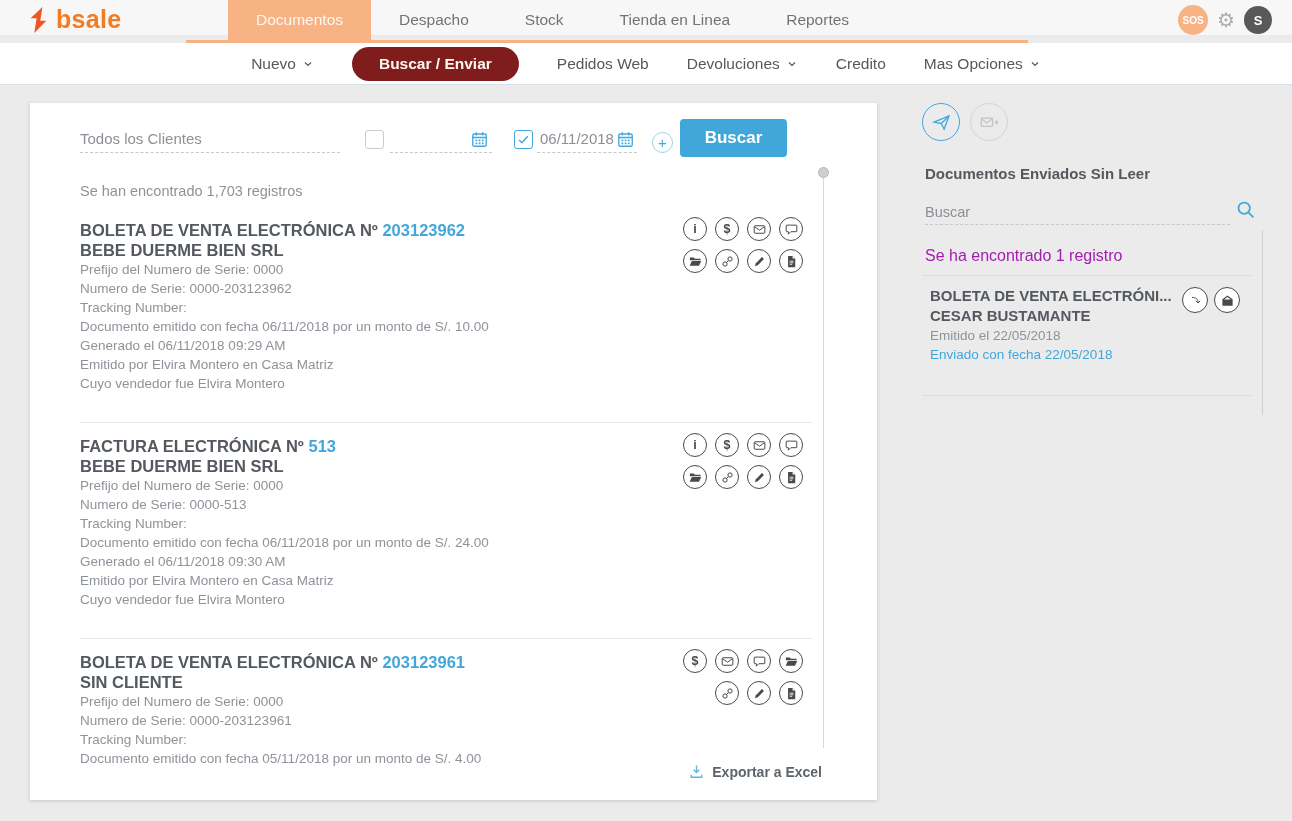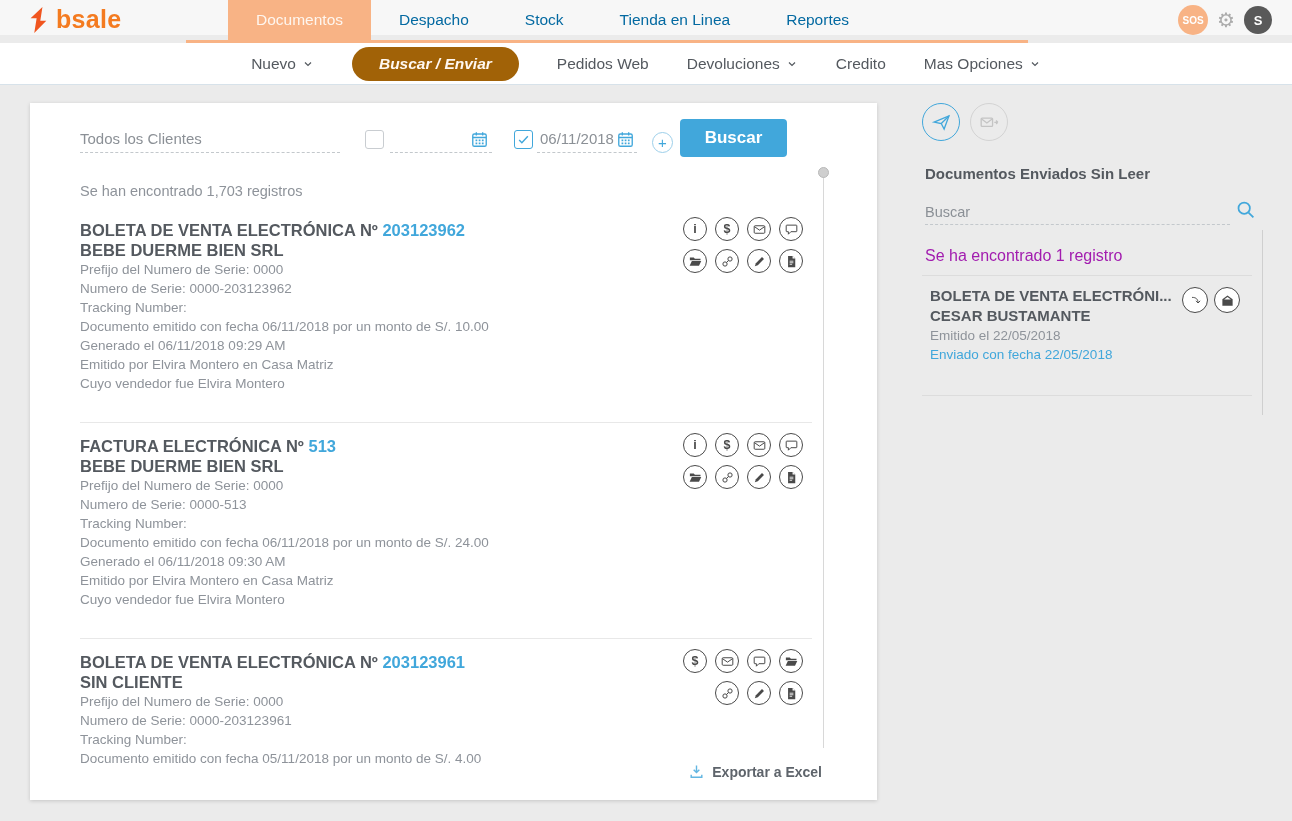--- a/index.html
+++ b/index.html
@@ -5,36 +5,36 @@
   * { margin:0; padding:0; box-sizing:border-box; }
   html,body { width:1292px; height:821px; overflow:hidden; background:#EBEBEB;
               font-family:"Liberation Sans", sans-serif; }
 
   
   .topbar { position:absolute; left:0; top:0; width:1292px; height:35px; background:#F7F7F7; }
   .logo { position:absolute; left:26px; top:5px; display:flex; align-items:center; gap:4px; }
   .logo svg { width:26px; height:28px; }
   .logo .word { font-size:25px; font-weight:700; color:#F47B20; letter-spacing:.3px; }
   .mainnav { position:absolute; left:228px; top:0; height:40px; display:flex; }
-  .mainnav .nav-item { padding:0 28px; line-height:40px; font-size:15.5px; color:#0369a1; cursor:pointer; }
+  .mainnav .nav-item { padding:0 28px; line-height:40px; font-size:15.5px; color:#737373; cursor:pointer; }
   .mainnav .nav-item.active { background:#F8B385; color:#FEF6EF; }
   .orange-line { position:absolute; left:186px; top:40px; width:842px; height:3px; background:#F8B385; }
   .top-right { position:absolute; right:20px; top:0; height:40px; display:flex; align-items:center; gap:9px; }
   .sos { width:30px; height:30px; border-radius:50%; background:#F8B385; color:#fff;
          font-size:10px; font-weight:700; display:flex; align-items:center; justify-content:center; }
   .gear { font-size:20px; color:#ACACAC; line-height:1; cursor:pointer; }
   .avatar { width:28px; height:28px; border-radius:50%; background:#595959; color:#fff;
             font-size:13px; font-weight:700; display:flex; align-items:center; justify-content:center; }
 
   
   .subnav { position:absolute; left:0; top:43px; width:1292px; height:42px; background:#FFFFFF;
             border-bottom:1px solid #D7E2EA; display:flex; align-items:center; justify-content:center; gap:38px; }
   .sub-item { font-size:15.5px; color:#54595F; font-weight:500; display:flex; align-items:center; gap:6px; cursor:pointer; }
   .sub-item .chev { width:12px; height:12px; color:#54595F; }
-  .sub-item.pill { background:#a16207; color:#FFF8F1; font-weight:600; padding:8px 27px; border-radius:19px;font-style:italic; }
+  .sub-item.pill { background:#7f1d1d; color:#FFF8F1; font-weight:600; padding:8px 27px; border-radius:19px; }
 
   
   .card { position:absolute; left:30px; top:103px; width:847px; height:697px; background:#fff;
           box-shadow:0 1px 4px rgba(0,0,0,.16); }
   .dashed-field { border-bottom:1px dashed #C3C8CC; color:#8B9096; font-size:15px; height:27px; line-height:25px; }
   .client-field { position:absolute; left:50px; top:23px; width:260px; }
   .datefield-1 { position:absolute; left:360px; top:23px; width:102px; }
   .datefield-2 { position:absolute; left:507px; top:23px; width:100px; padding-left:3px; }
   .checkbox { position:absolute; width:19px; height:19px; border:1px solid #C9CDD1; border-radius:3px; background:#fff; }
   .checkbox.cb1 { left:335px; top:27px; }

